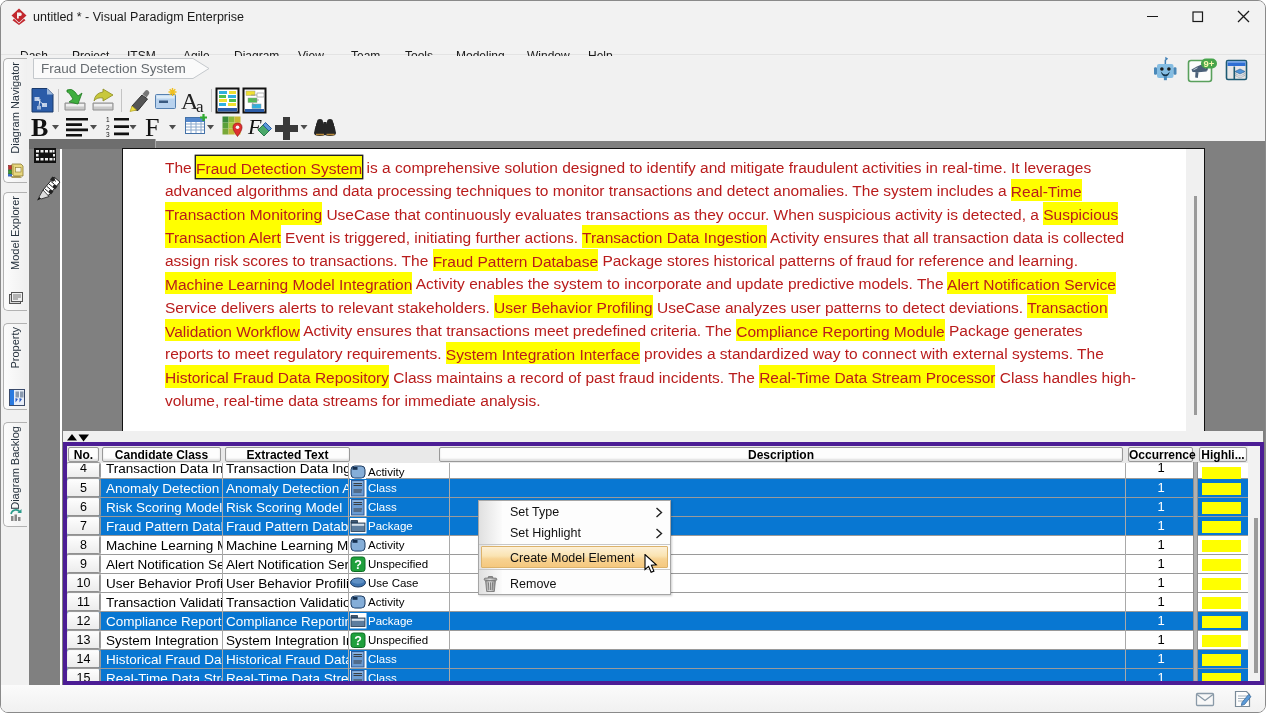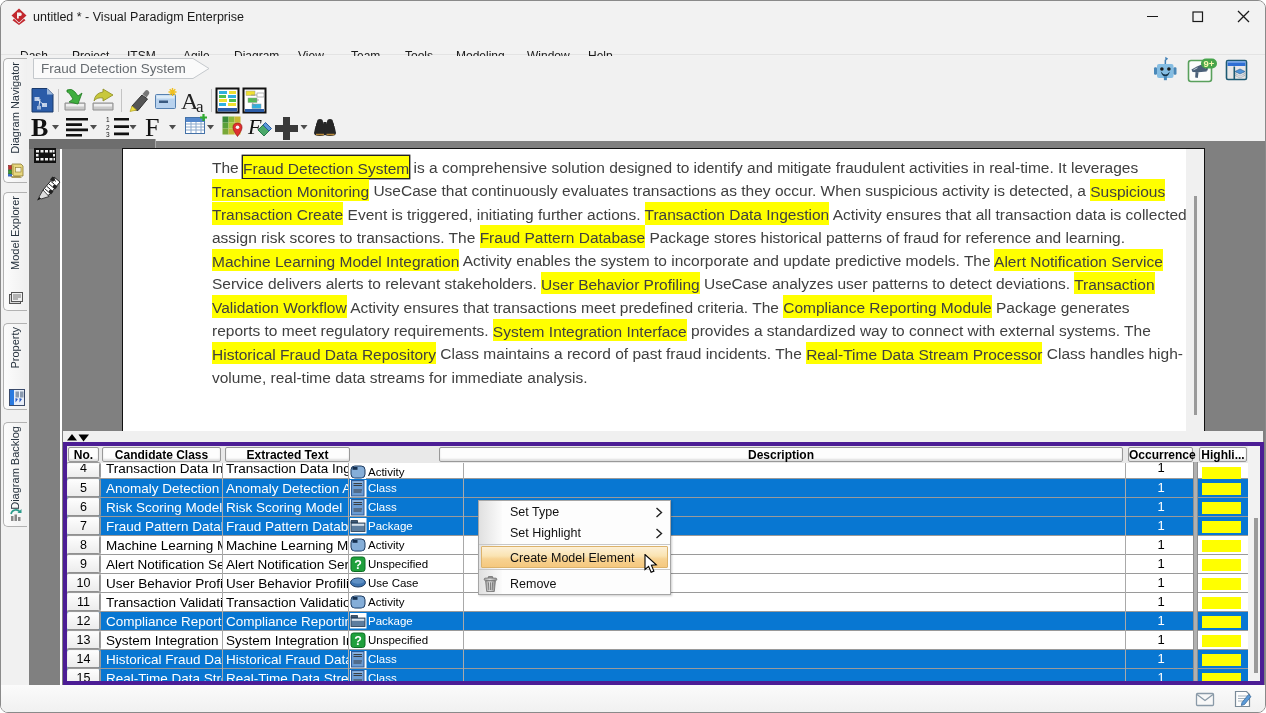--- a/index.html
+++ b/index.html
@@ -22,41 +22,41 @@
 
   
   #toolbar { left:0; top:85px; width:100%; height:55px; background:#f1f1f1; }
 
   
   #canvas { left:28px; top:140px; width:1237px; height:544px; background:#808080; }
   #vstrip { left:28px; top:140px; width:33px; height:544px; background:#808080; border-right:2px solid #fff; }
   #page { left:121px; top:147px; width:1083px; height:284px; background:#fff; border:1px solid #111; }
   #pagescroll { position:absolute; right:0; top:0; width:18px; height:282px; background:#f0f0f0; }
   #pagethumb { position:absolute; left:8px; top:47px; width:3px; height:219px; background:#9a9a9a; }
-  #doctext { position:absolute; left:42px; top:7px; width:1000px; font-size:15.5px; line-height:23.3px; color:#404040; white-space:nowrap;margin-left:47px; }
+  #doctext { position:absolute; left:42px; top:7px; width:1000px; font-size:15.5px; line-height:23.3px; color:#b91c1c; white-space:nowrap; }
   .hl { background:#ffff00; padding:3.5px 0 2px; }
   .hlb { background:#ffff00; padding:3.5px 0 2px; box-shadow:0 0 0 1.4px #222; }
 
   
   #tablewrap { left:62px; top:430px; width:1200px; height:254px; background:#f0f0f0; }
   #grid { position:absolute; left:0px; top:11px; width:1201px; height:243px; border:4px solid #4c1d95; background:#fff; overflow:hidden; }
   .hcell { position:absolute; top:1px; height:15px; background:#fdfdfd; border:1px solid #999;
            border-radius:2px; font-size:12px; font-weight:bold; color:#000; text-align:center;
            box-shadow:inset 0 -2px 2px rgba(0,0,0,0.12); line-height:14px; }
   .row { position:absolute; left:0; width:1181px; height:19px; border-bottom:1px solid #9a9a9a; }
   .row.sel { background:#0877d2; color:#fff; }
   .row.plain { background:#fff; color:#000; }
   .numcell { position:absolute; left:0; top:0; width:33px; height:18px;
              background:linear-gradient(180deg,#fdfdfd,#ececec);
              border:1px solid; border-color:#f8f8f8 #909090 #909090 #eee; border-radius:2px;
              box-shadow:0 0 0 1px #9b9b9b; overflow:hidden;
              color:#000; font-size:12.5px; text-align:center; line-height:17px; }
   .c1 { position:absolute; left:37px; top:0; width:119px; height:19px; overflow:hidden; white-space:nowrap; font-size:13.5px; line-height:19px; border-right:1px solid #a9a9a9; padding-left:2px;}
   .c2 { position:absolute; left:157px; top:0; width:125px; height:19px; overflow:hidden; white-space:nowrap; font-size:13.5px; line-height:19px; border-right:1px solid #a9a9a9; padding-left:2px;}
-  .c3 { position:absolute; left:283px; top:0; width:114px; height:19px; overflow:hidden; white-space:nowrap; font-size:11.5px; line-height:18px; border-right:1px solid #a9a9a9;}
+  .c3 { position:absolute; left:283px; top:0; width:100px; height:19px; overflow:hidden; white-space:nowrap; font-size:11.5px; line-height:18px; border-right:1px solid #a9a9a9;}
   .c4 { position:absolute; left:375px; top:0; width:684px; height:19px; border-right:1px solid #a9a9a9;}
   .c5 { position:absolute; left:1060px; top:0; width:69px; height:19px; font-size:13px; text-align:center; line-height:18px; border-right:1px solid #a9a9a9;}
   .c6 { position:absolute; left:1130px; top:0; width:51px; height:19px; }
   .sw { position:absolute; left:5px; top:4px; width:39px; height:12px; background:#ffff00; }
   .ticon { position:absolute; left:0px; top:1px; }
 
   
   #ctxmenu { left:477px; top:499px; width:193px; height:95px; background:#fdfdfd; border:1px solid #a6a6a6;
              box-shadow:1px 1px 2px rgba(0,0,0,0.2); }
   #ctxgutter { position:absolute; left:0; top:0; width:23px; height:93px; background:linear-gradient(to right,#e0e0e0,#fbfbfb); }
@@ -326,22 +326,23 @@
 </g>
 </svg>
     </div>
 
   <div id="page" class="abs">
     <div id="pagescroll">
         <div id="pagethumb"></div>
       </div>
     <div id="doctext">
       <div>The <span class="hlb">Fraud Detection System</span> is a comprehensive solution designed to identify and mitigate fraudulent activities in real-time. It leverages</div>
+      <div>advanced algorithms and data processing techniques to monitor transactions and detect anomalies. The system includes a <span class="hl">Real-Time</span></div>
       <div><span class="hl">Transaction Monitoring</span> UseCase that continuously evaluates transactions as they occur. When suspicious activity is detected, a <span class="hl">Suspicious</span></div>
-      <div><span class="hl">Transaction Create</span> Event is triggered, initiating further actions. <span class="hl">Transaction Data Ingestion</span> Activity ensures that all transaction data is collected</div>
+      <div><span class="hl">Transaction Alert</span> Event is triggered, initiating further actions. <span class="hl">Transaction Data Ingestion</span> Activity ensures that all transaction data is collected</div>
       <div>assign risk scores to transactions. The <span class="hl">Fraud Pattern Database</span> Package stores historical patterns of fraud for reference and learning.</div>
       <div><span class="hl">Machine Learning Model Integration</span> Activity enables the system to incorporate and update predictive models. The <span class="hl">Alert Notification Service</span></div>
       <div>Service delivers alerts to relevant stakeholders. <span class="hl">User Behavior Profiling</span> UseCase analyzes user patterns to detect deviations. <span class="hl">Transaction</span></div>
       <div><span class="hl">Validation Workflow</span> Activity ensures that transactions meet predefined criteria. The <span class="hl">Compliance Reporting Module</span> Package generates</div>
       <div>reports to meet regulatory requirements. <span class="hl">System Integration Interface</span> provides a standardized way to connect with external systems. The</div>
       <div><span class="hl">Historical Fraud Data Repository</span> Class maintains a record of past fraud incidents. The <span class="hl">Real-Time Data Stream Processor</span> Class handles high-</div>
       <div>volume, real-time data streams for immediate analysis.</div>
     </div>
   </div>
 

